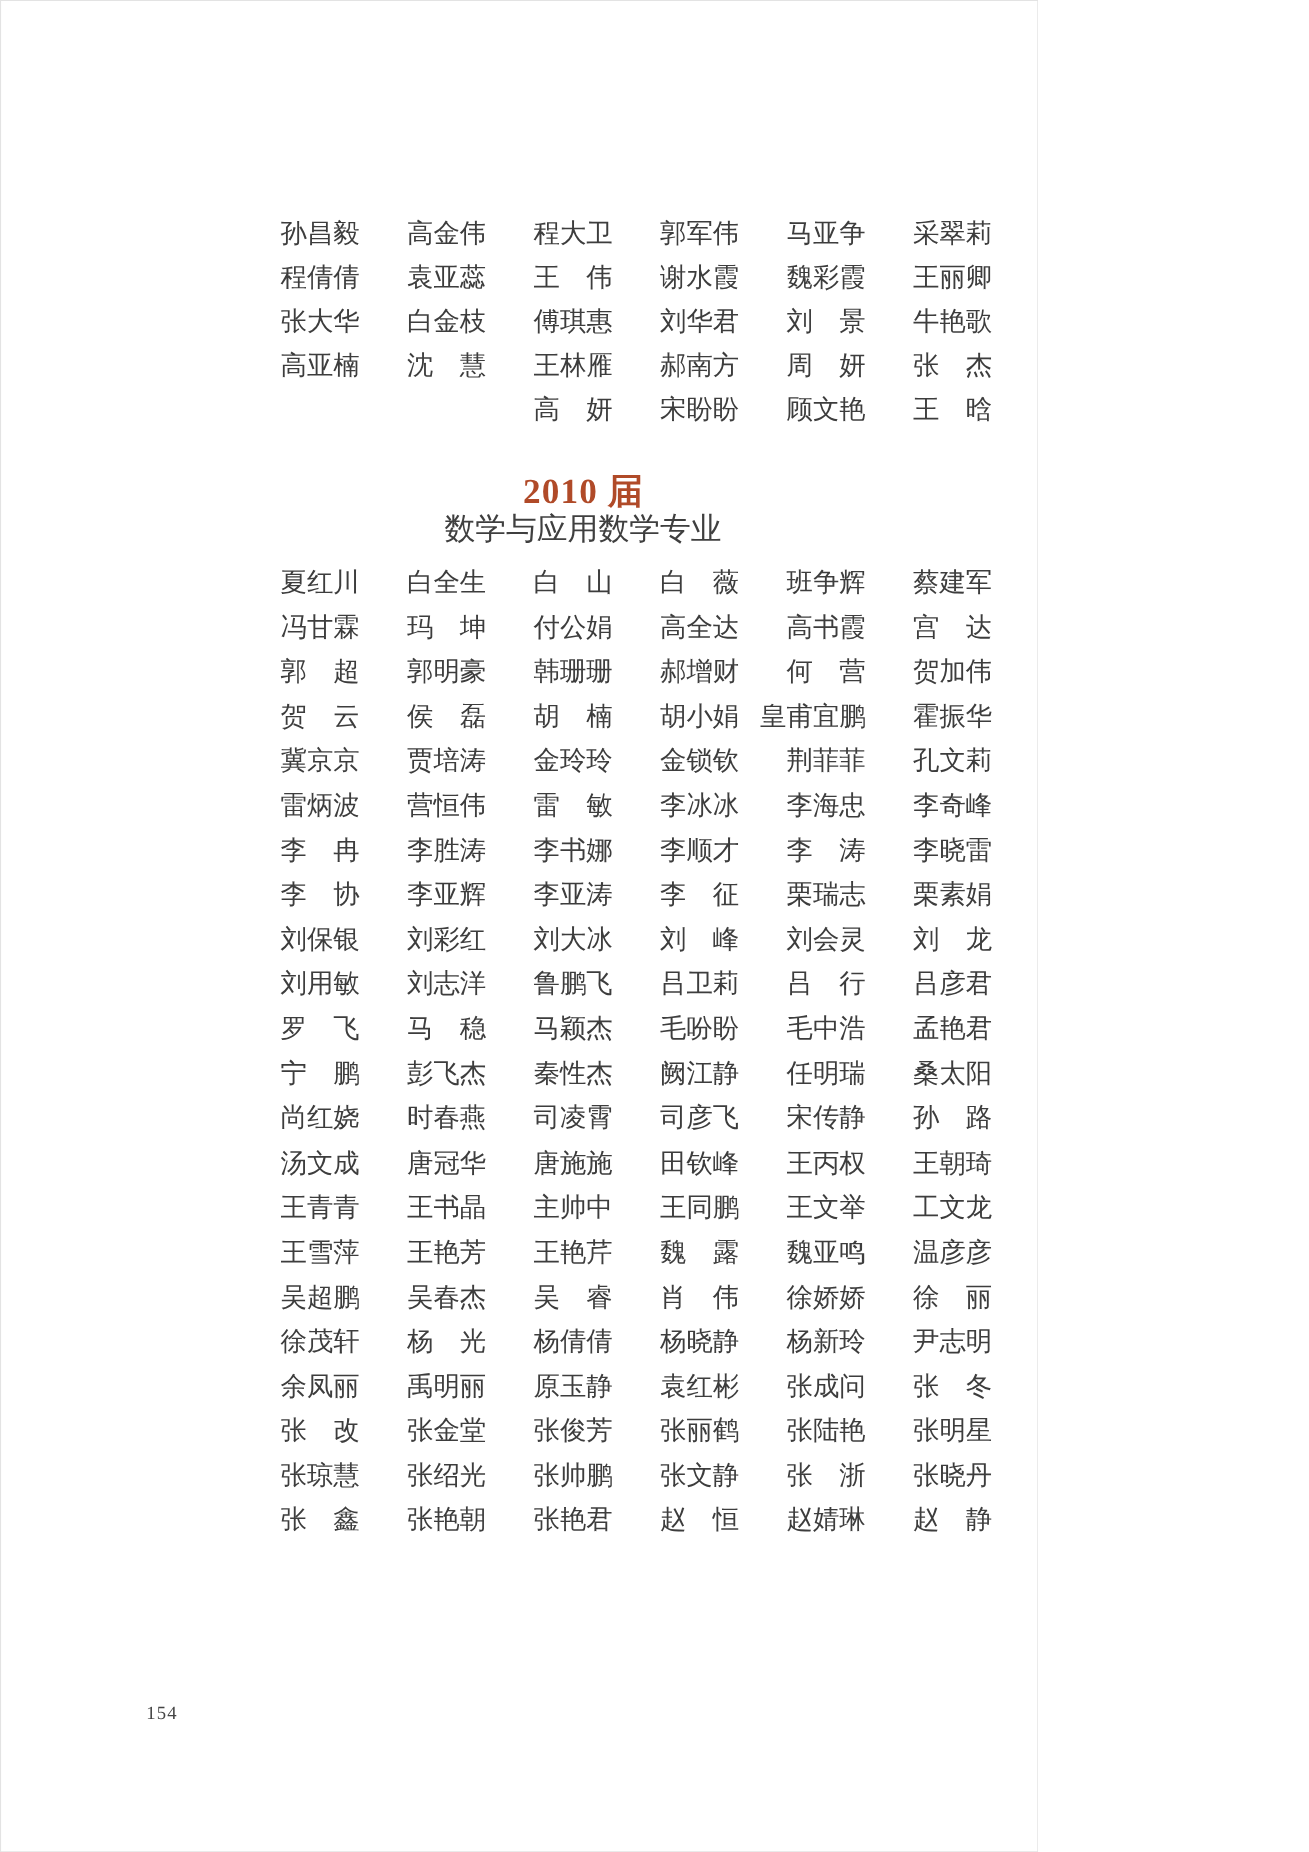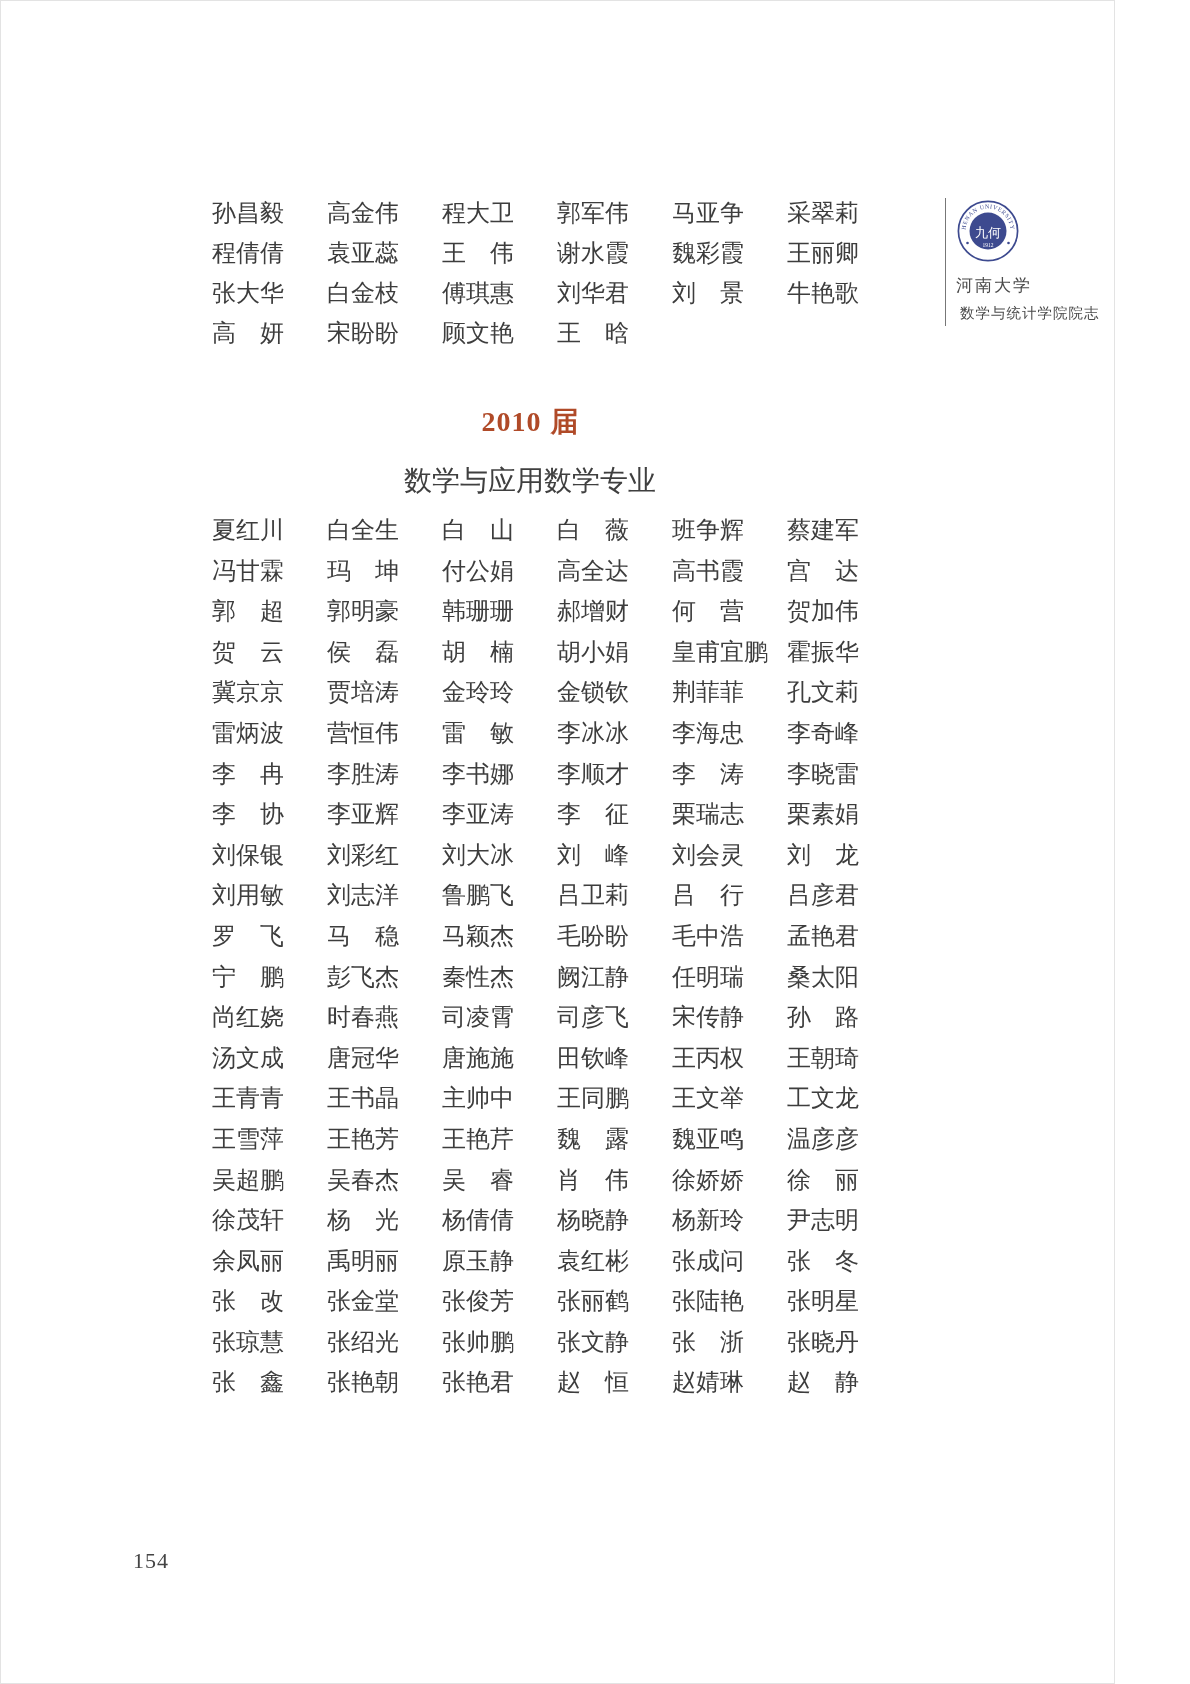--- a/index.html
+++ b/index.html
@@ -1,41 +1,42 @@
 <!DOCTYPE html>
 <html><head>
 <meta charset="utf-8">
 <style>
   html,body{margin:0;padding:0;background:#ffffff;}
   .page{
     position:relative;
-    width:1115px;height:1684px;
+    width:944px;height:1684px;
     background:#ffffff;
     box-shadow:inset 0 0 0 1px #e3e3e3;
     font-family:"Liberation Serif","DejaVu Serif",serif;
     color:#3d3d3d;
     overflow:hidden;
+    text-align:right;
   }
   
   .name-grid{position:absolute;left:212px;}
   .top-list{top:193px;}
   .grad-list{top:510px;}
   .name-row{height:40px;line-height:40px;white-space:nowrap;}
   .grad-list .name-row{height:40.6px;line-height:40.6px;}
   .name-cell{
     display:inline-block;
     width:115px;
     font-size:24px;
     color:#3d3d3d;
     vertical-align:top;
   }
   
   .section-title{
-    position:absolute;top:407px;left:530px;transform:translateX(-50%);
-    font-size:28px;font-weight:bold;color:#b04a28;
+    position:absolute;top:429px;left:530px;transform:translateX(-50%);
+    font-size:32px;font-weight:bold;color:#b04a28;
     white-space:nowrap;line-height:1.1;
   }
   .section-title .yr{letter-spacing:1px;}
   .section-title .suffix{margin-left:9px;}
   .section-subtitle{
     position:absolute;top:466px;left:530px;transform:translateX(-50%);
     font-size:28px;color:#3f3f3f;white-space:nowrap;line-height:1.1;
     font-family:"Liberation Sans","DejaVu Sans",sans-serif;
   }
   
@@ -47,32 +48,33 @@
     position:absolute;left:956px;top:274px;
     font-size:17px;color:#4a4a4a;letter-spacing:2px;white-space:nowrap;
   }
   .side-book{
     position:absolute;left:960px;top:304px;
     font-size:14.5px;color:#4a4a4a;letter-spacing:1px;white-space:nowrap;
   }
   
   .page-number{
     position:absolute;left:133px;top:1548px;
-    font-size:22px;color:#444;letter-spacing:1px;
+    font-size:17px;color:#444;letter-spacing:1px;
   }
 </style>
 </head>
 <body>
 
 <div class="page">
 
   <div class="name-grid top-list">
       <div class="name-row"><span class="name-cell">孙昌毅</span><span class="name-cell">高金伟</span><span class="name-cell">程大卫</span><span class="name-cell">郭军伟</span><span class="name-cell">马亚争</span><span class="name-cell">采翠莉</span></div>
       <div class="name-row"><span class="name-cell">程倩倩</span><span class="name-cell">袁亚蕊</span><span class="name-cell">王　伟</span><span class="name-cell">谢水霞</span><span class="name-cell">魏彩霞</span><span class="name-cell">王丽卿</span></div>
       <div class="name-row"><span class="name-cell">张大华</span><span class="name-cell">白金枝</span><span class="name-cell">傅琪惠</span><span class="name-cell">刘华君</span><span class="name-cell">刘　景</span><span class="name-cell">牛艳歌</span></div>
+      <div class="name-row"><span class="name-cell">高亚楠</span><span class="name-cell">沈　慧</span><span class="name-cell">王林雁</span><span class="name-cell">郝南方</span><span class="name-cell">周　妍</span><span class="name-cell">张　杰</span></div>
       <div class="name-row"><span class="name-cell">高　妍</span><span class="name-cell">宋盼盼</span><span class="name-cell">顾文艳</span><span class="name-cell">王　晗</span></div>
     </div>
 
   <div class="side-rule"></div>
 
   <div class="seal">
     <svg width="62" height="62" viewBox="0 0 62 62" xmlns="http://www.w3.org/2000/svg">
       <circle cx="31" cy="31" r="29.6" fill="#ffffff" stroke="#3d4a8f" stroke-width="1.7"></circle>
       <circle cx="31" cy="31" r="18.5" fill="#3d4a8f"></circle>
       <defs>

